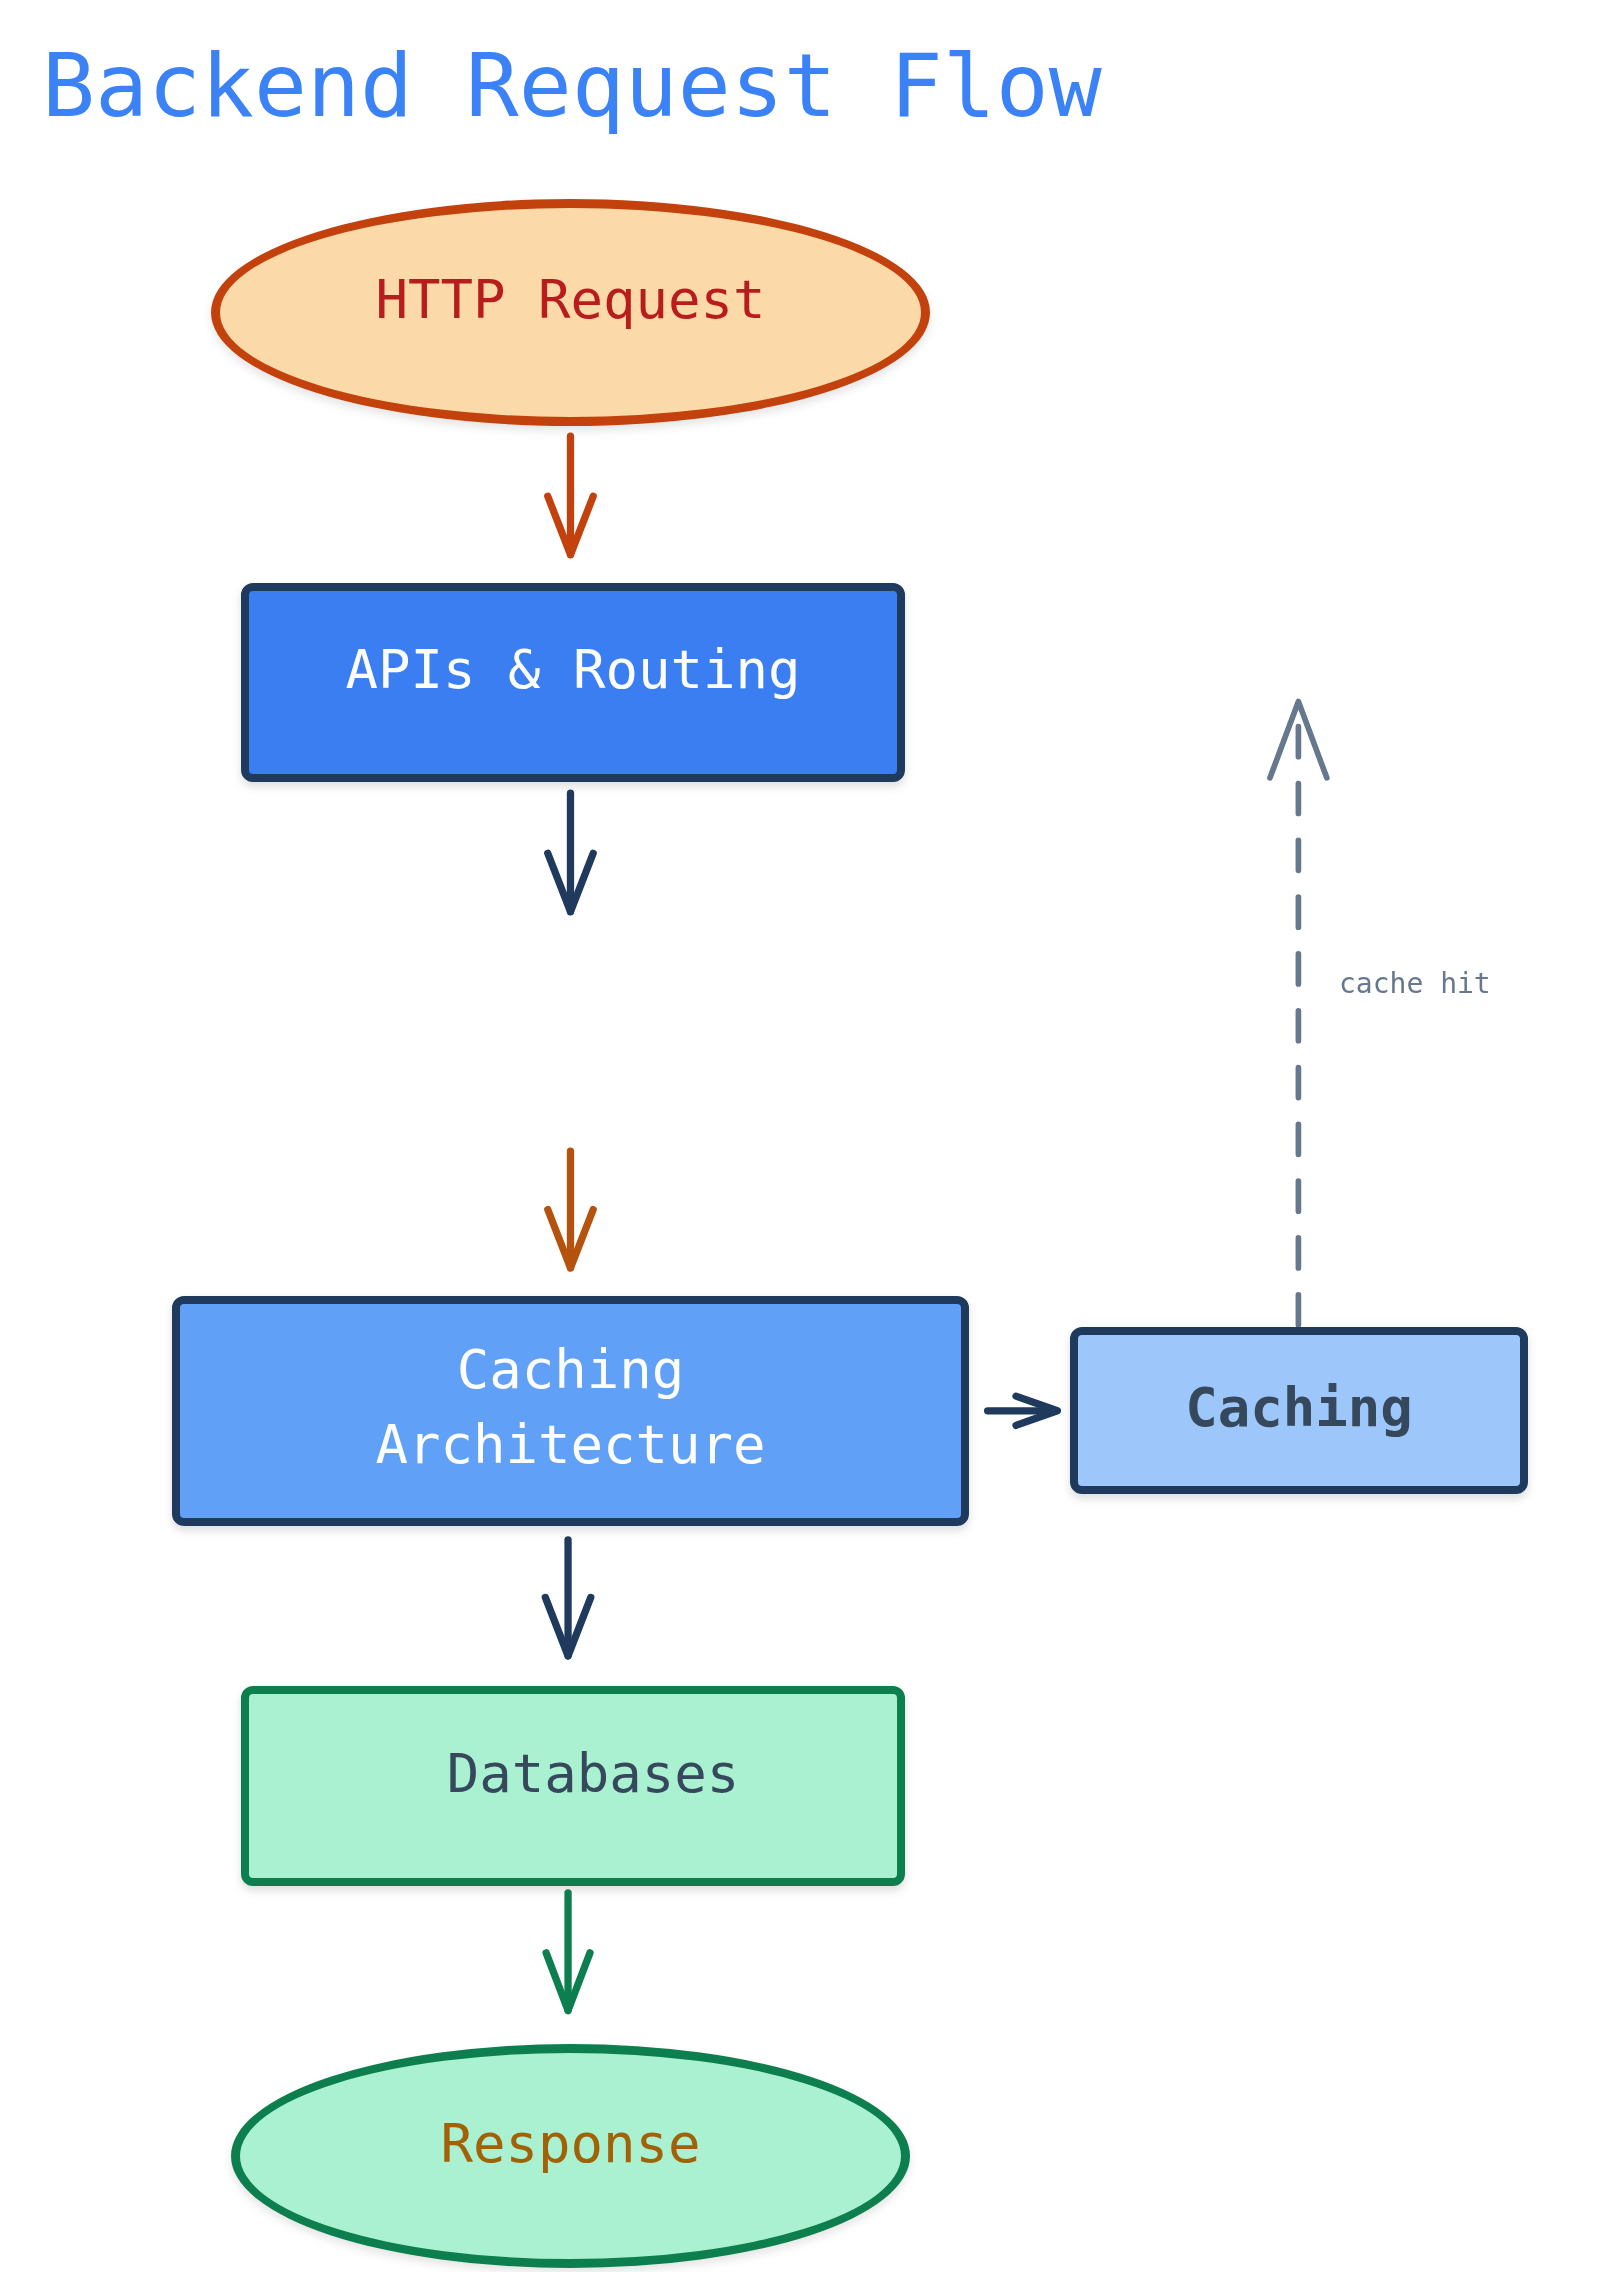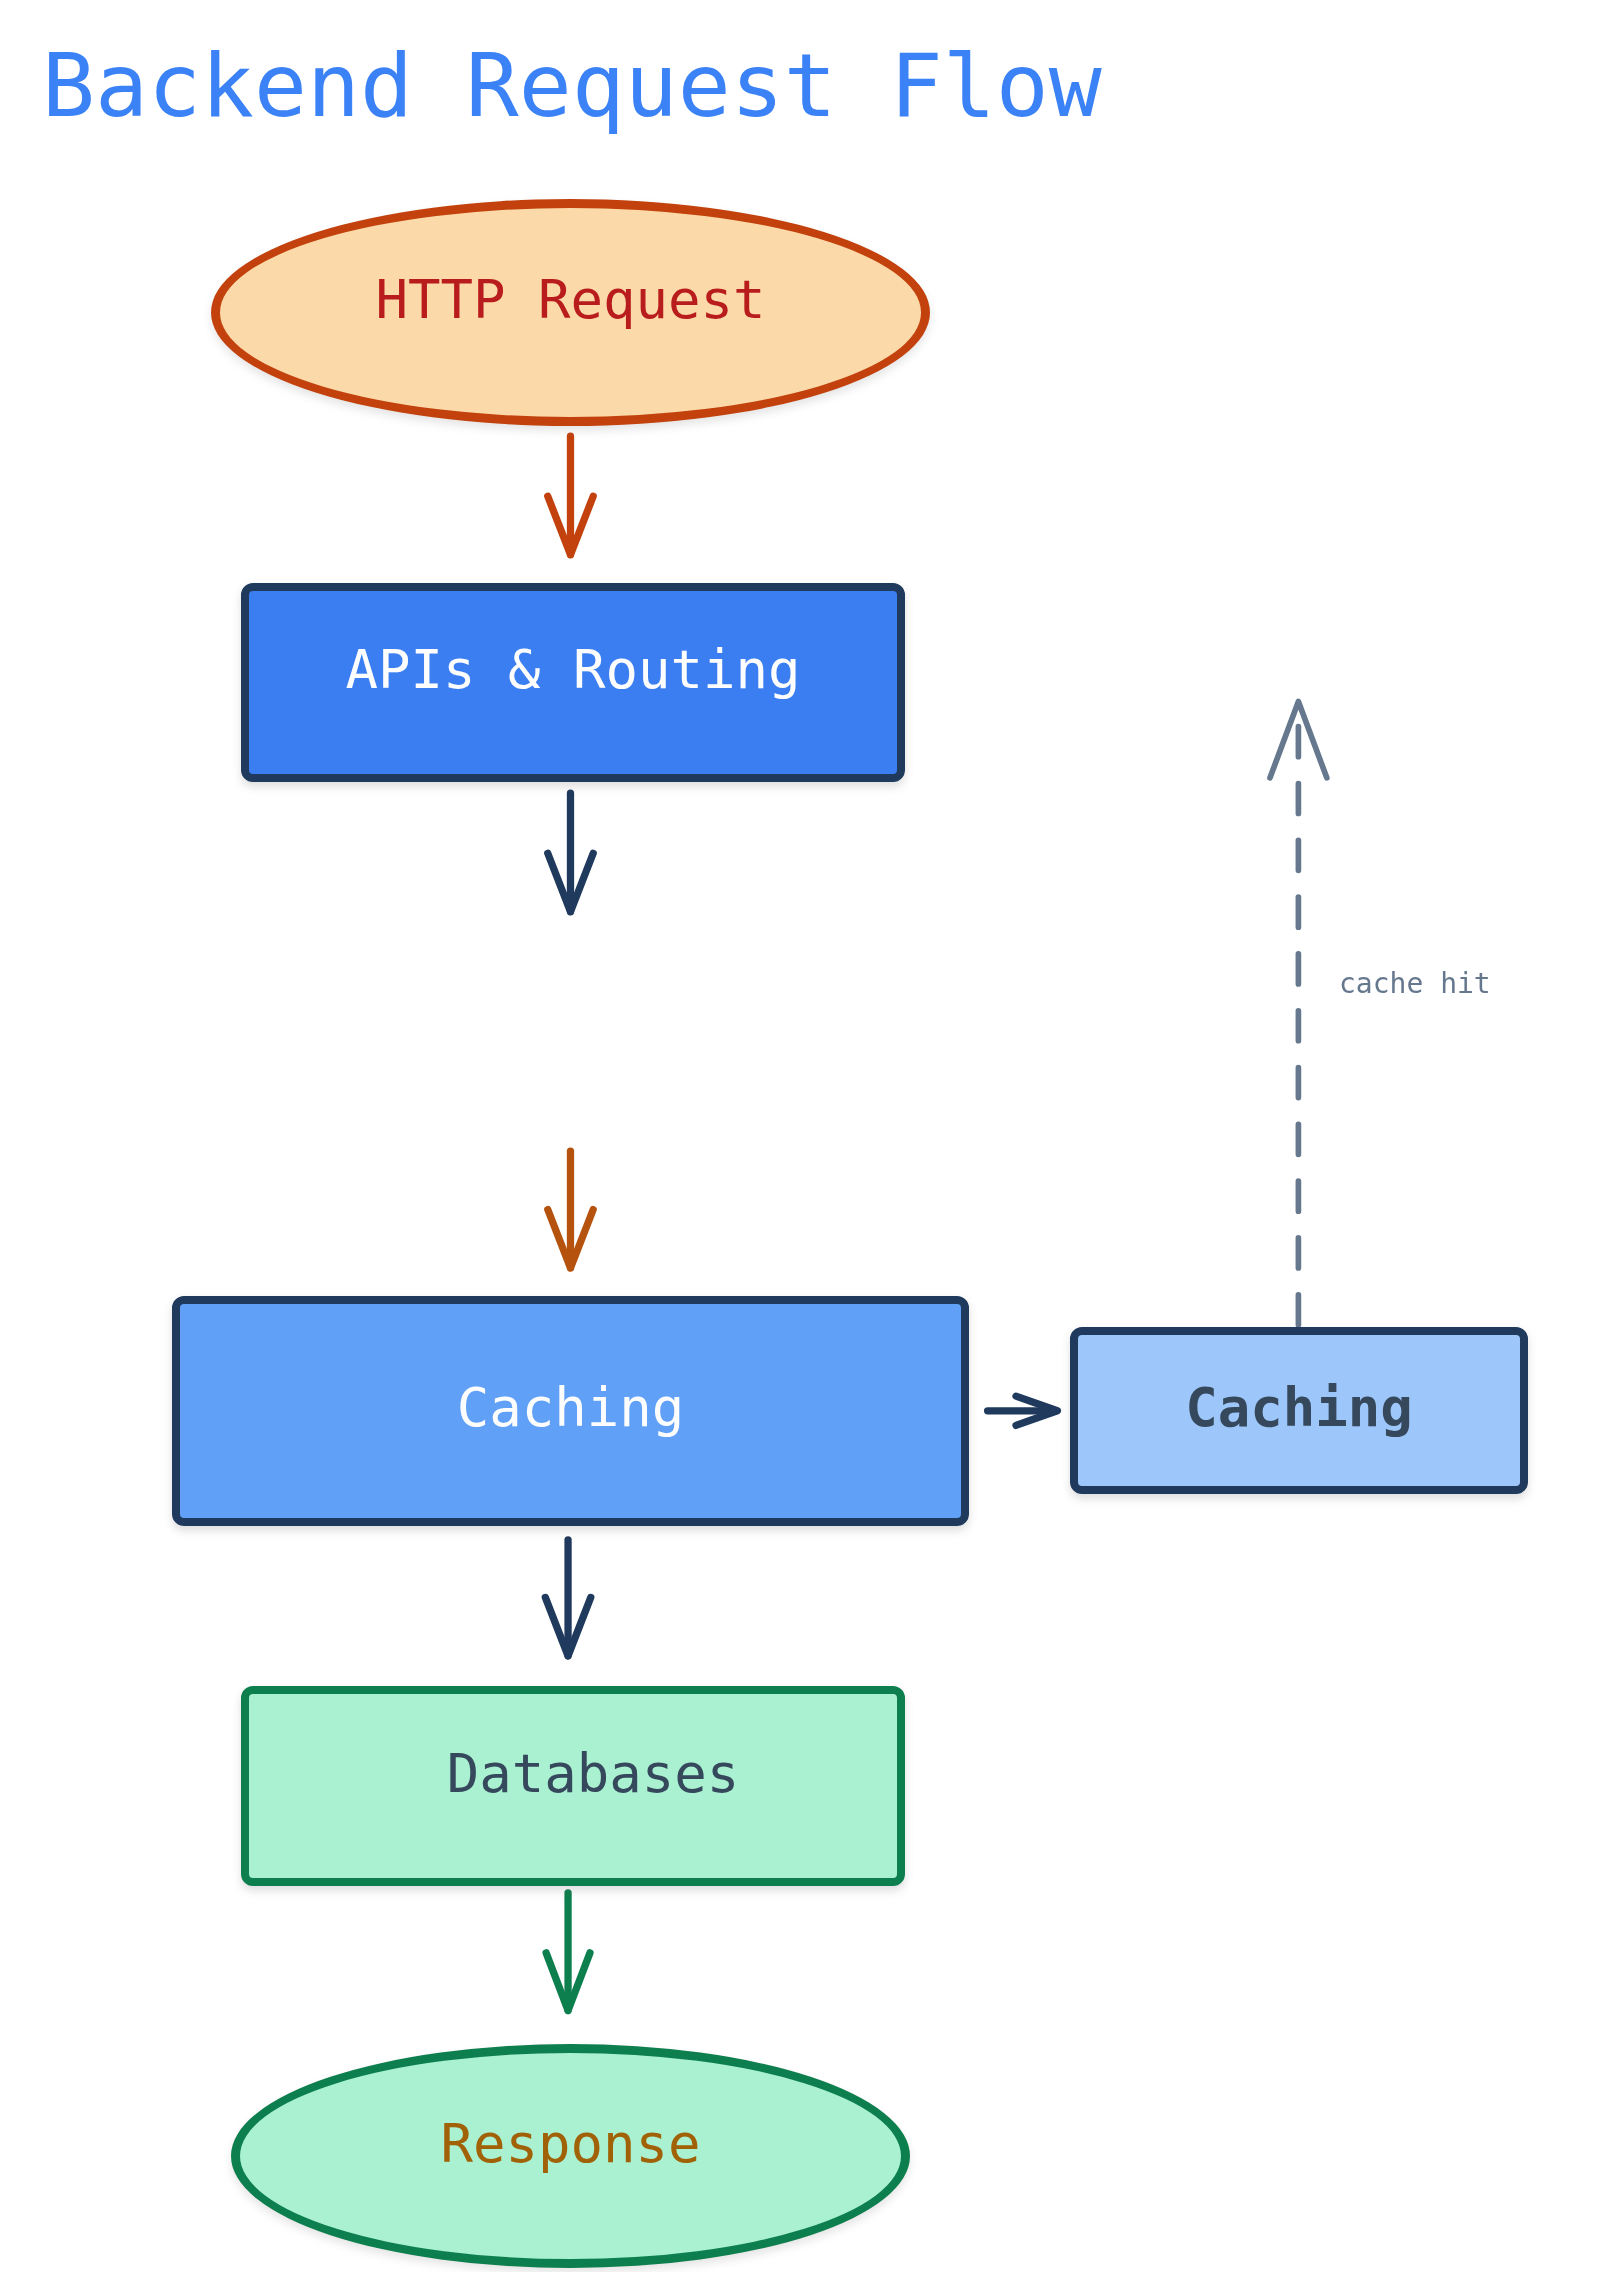--- a/index.html
+++ b/index.html
@@ -78,20 +78,21 @@
   </div>
 
   <div class="node rect lift" id="n-apis" style="background: rgb(59, 126, 242); border-color: rgb(31, 58, 92); color: rgb(253, 253, 253);">
     <div class="label">APIs &amp; Routing</div>
   </div>
 
 
   <div class="node rect lift-s two-line" id="n-server" style="background: rgb(96, 160, 246); border-color: rgb(31, 58, 92); color: rgb(253, 253, 253);">
     <div class="label">
       <div>Caching</div>
+      <div>Architecture</div>
     </div>
   </div>
 
   <div class="node rect lift-s" id="n-caching" style="background: rgb(157, 199, 250); border-color: rgb(31, 58, 92); color: rgb(54, 72, 92); font-weight: bold;">
     <div class="label">Caching</div>
   </div>
 
   <div class="node rect lift" id="n-db" style="background: rgb(169, 241, 209); border-color: rgb(13, 126, 78); color: rgb(54, 72, 92);">
     <div class="label">Databases</div>
   </div>

